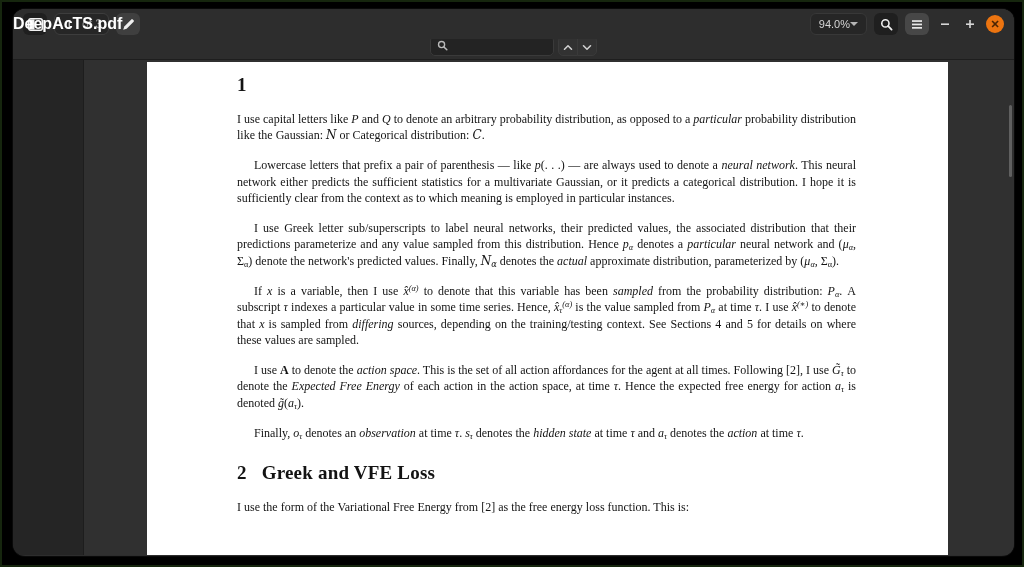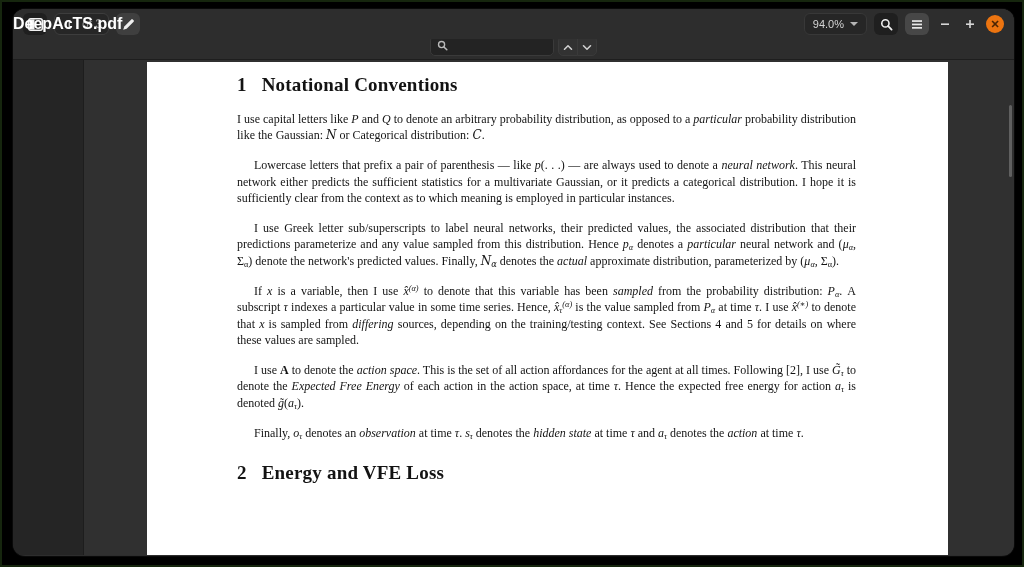--- a/index.html
+++ b/index.html
@@ -19,21 +19,21 @@
   .hb-btn svg { display:block; }
   .page-entry { height:22px; background:#262626; border:1px solid #3d3d3d; border-radius:6px;
                 display:flex; align-items:center; padding:0 6px; gap:5px; }
   .page-entry input { width:16px; background:transparent; border:none; outline:none; color:#eee;
                       font-size:11px; text-align:center; font-family:inherit; }
   .page-of { color:#919191; font-size:12px; white-space:nowrap; }
   .win-title { position:absolute; left:0; right:0; text-align:left; color:#fff; font-size:16px;
                font-weight:bold; pointer-events:none; }
   .hb-right { margin-left:auto; display:flex; align-items:center; gap:7px; z-index:2; }
   .zoom-btn { height:22px; background:#262626; border:1px solid #383838; border-radius:6px; color:#d4d4d4;
-              font-size:11px; display:flex; align-items:center; gap:6px; padding:0 8px; cursor:pointer; }
+              font-size:11px; display:flex; align-items:center; padding:0 8px; cursor:pointer; }
   .caret-down { width:0; height:0; border-left:4px solid transparent; border-right:4px solid transparent;
                 border-top:4px solid #b5b5b5; }
   .winctl { width:18px; height:18px; border:none; background:transparent; color:#d6d6d6; font-size:13px;
             display:flex; align-items:center; justify-content:center; cursor:pointer; }
   .close-btn { width:18px; height:18px; border-radius:50%; background:#ec7410; border:none; display:flex;
                align-items:center; justify-content:center; cursor:pointer; }
   .close-x { color:#4c2503; font-size:11px; font-weight:bold; line-height:1; transform:translateY(-0.5px); }
 
   
   .searchrow { height:21px; background:#2d2d2d; border-bottom:1px solid #1e1e1e; display:flex;
@@ -175,31 +175,31 @@
         </div>
       </div>
     </div>
 
     <div class="content">
       <div class="sidebar"></div>
       <div class="docarea">
         <div class="page" id="pdf-page">
             <h1 class="sec">
               <span>1</span>
-              <span>Notational Conventions</span>
             </h1>
             <p><span>I use capital letters like </span><span class="it">P</span><span> and </span><span class="it">Q</span><span> to denote an arbitrary probability distribution, as opposed to a </span><span class="it">particular</span><span> probability distribution like the Gaussian: </span><span class="cal">N</span><span> or Categorical distribution: </span><span class="cal">C</span><span>.</span></p>
             <p class="indent"><span>Lowercase letters that prefix a pair of parenthesis — like </span><span class="it">p</span><span>(. . .) — are always used to denote a </span><span class="it">neural network</span><span>. This neural network either predicts the sufficient statistics for a multivariate Gaussian, or it predicts a categorical distribution. I hope it is sufficiently clear from the context as to which meaning is employed in particular instances.</span></p>
             <p class="indent"><span>I use Greek letter sub/superscripts to label neural networks, their predicted values, the associated distribution that their predictions parameterize and any value sampled from this distribution. Hence </span><span class="it">p<sub>α</sub></span><span> denotes a </span><span class="it">particular</span><span> neural network and (</span><span class="it">μ<sub>α</sub></span><span>, </span><span>Σ<sub>α</sub></span><span>) denote the network's predicted values. Finally, </span><span class="cal">N<sub>α</sub></span><span> denotes the </span><span class="it">actual</span><span> approximate distribution, parameterized by (</span><span class="it">μ<sub>α</sub></span><span>, </span><span>Σ<sub>α</sub></span><span>).</span></p>
             <p class="indent"><span>If </span><span class="it">x</span><span> is a variable, then I use </span><span class="it">x̂<sup>(α)</sup></span><span> to denote that this variable has been </span><span class="it">sampled</span><span> from the probability distribution: </span><span class="it">P<sub>α</sub></span><span>. A subscript </span><span class="it">τ</span><span> indexes a particular value in some time series. Hence, </span><span class="it">x̂<sub>τ</sub><sup>(α)</sup></span><span> is the value sampled from </span><span class="it">P<sub>α</sub></span><span> at time </span><span class="it">τ</span><span>. I use </span><span class="it">x̂<sup>(∗)</sup></span><span> to denote that </span><span class="it">x</span><span> is sampled from </span><span class="it">differing</span><span> sources, depending on the training/testing context. See Sections 4 and 5 for details on where these values are sampled.</span></p>
             <p class="indent"><span>I use </span><span class="bb">A</span><span> to denote the </span><span class="it">action space</span><span>. This is the set of all action affordances for the agent at all times. Following [2], I use </span><span class="it">G̃<sub>τ</sub></span><span> to denote the </span><span class="it">Expected Free Energy</span><span> of each action in the action space, at time </span><span class="it">τ</span><span>. Hence the expected free energy for action </span><span class="it">a<sub>τ</sub></span><span> is denoted </span><span class="it">g̃</span><span>(</span><span class="it">a<sub>τ</sub></span><span>).</span></p>
             <p class="indent"><span>Finally, </span><span class="it">o<sub>τ</sub></span><span> denotes an </span><span class="it">observation</span><span> at time </span><span class="it">τ</span><span>. </span><span class="it">s<sub>τ</sub></span><span> denotes the </span><span class="it">hidden state</span><span> at time </span><span class="it">τ</span><span> and </span><span class="it">a<sub>τ</sub></span><span> denotes the </span><span class="it">action</span><span> at time </span><span class="it">τ</span><span>.</span></p>
             <h1 class="sec second">
               <span>2</span>
-              <span>Energy and VFE Loss</span>
+              <span>Greek and VFE Loss</span>
             </h1>
+            <p><span>I use the form of the Variational Free Energy from [2] as the free energy loss function. This is:</span></p>
           </div>
         <div class="vscroll"></div>
       </div>
     </div>
 
   </div>
 </div>
 
 </body></html>

